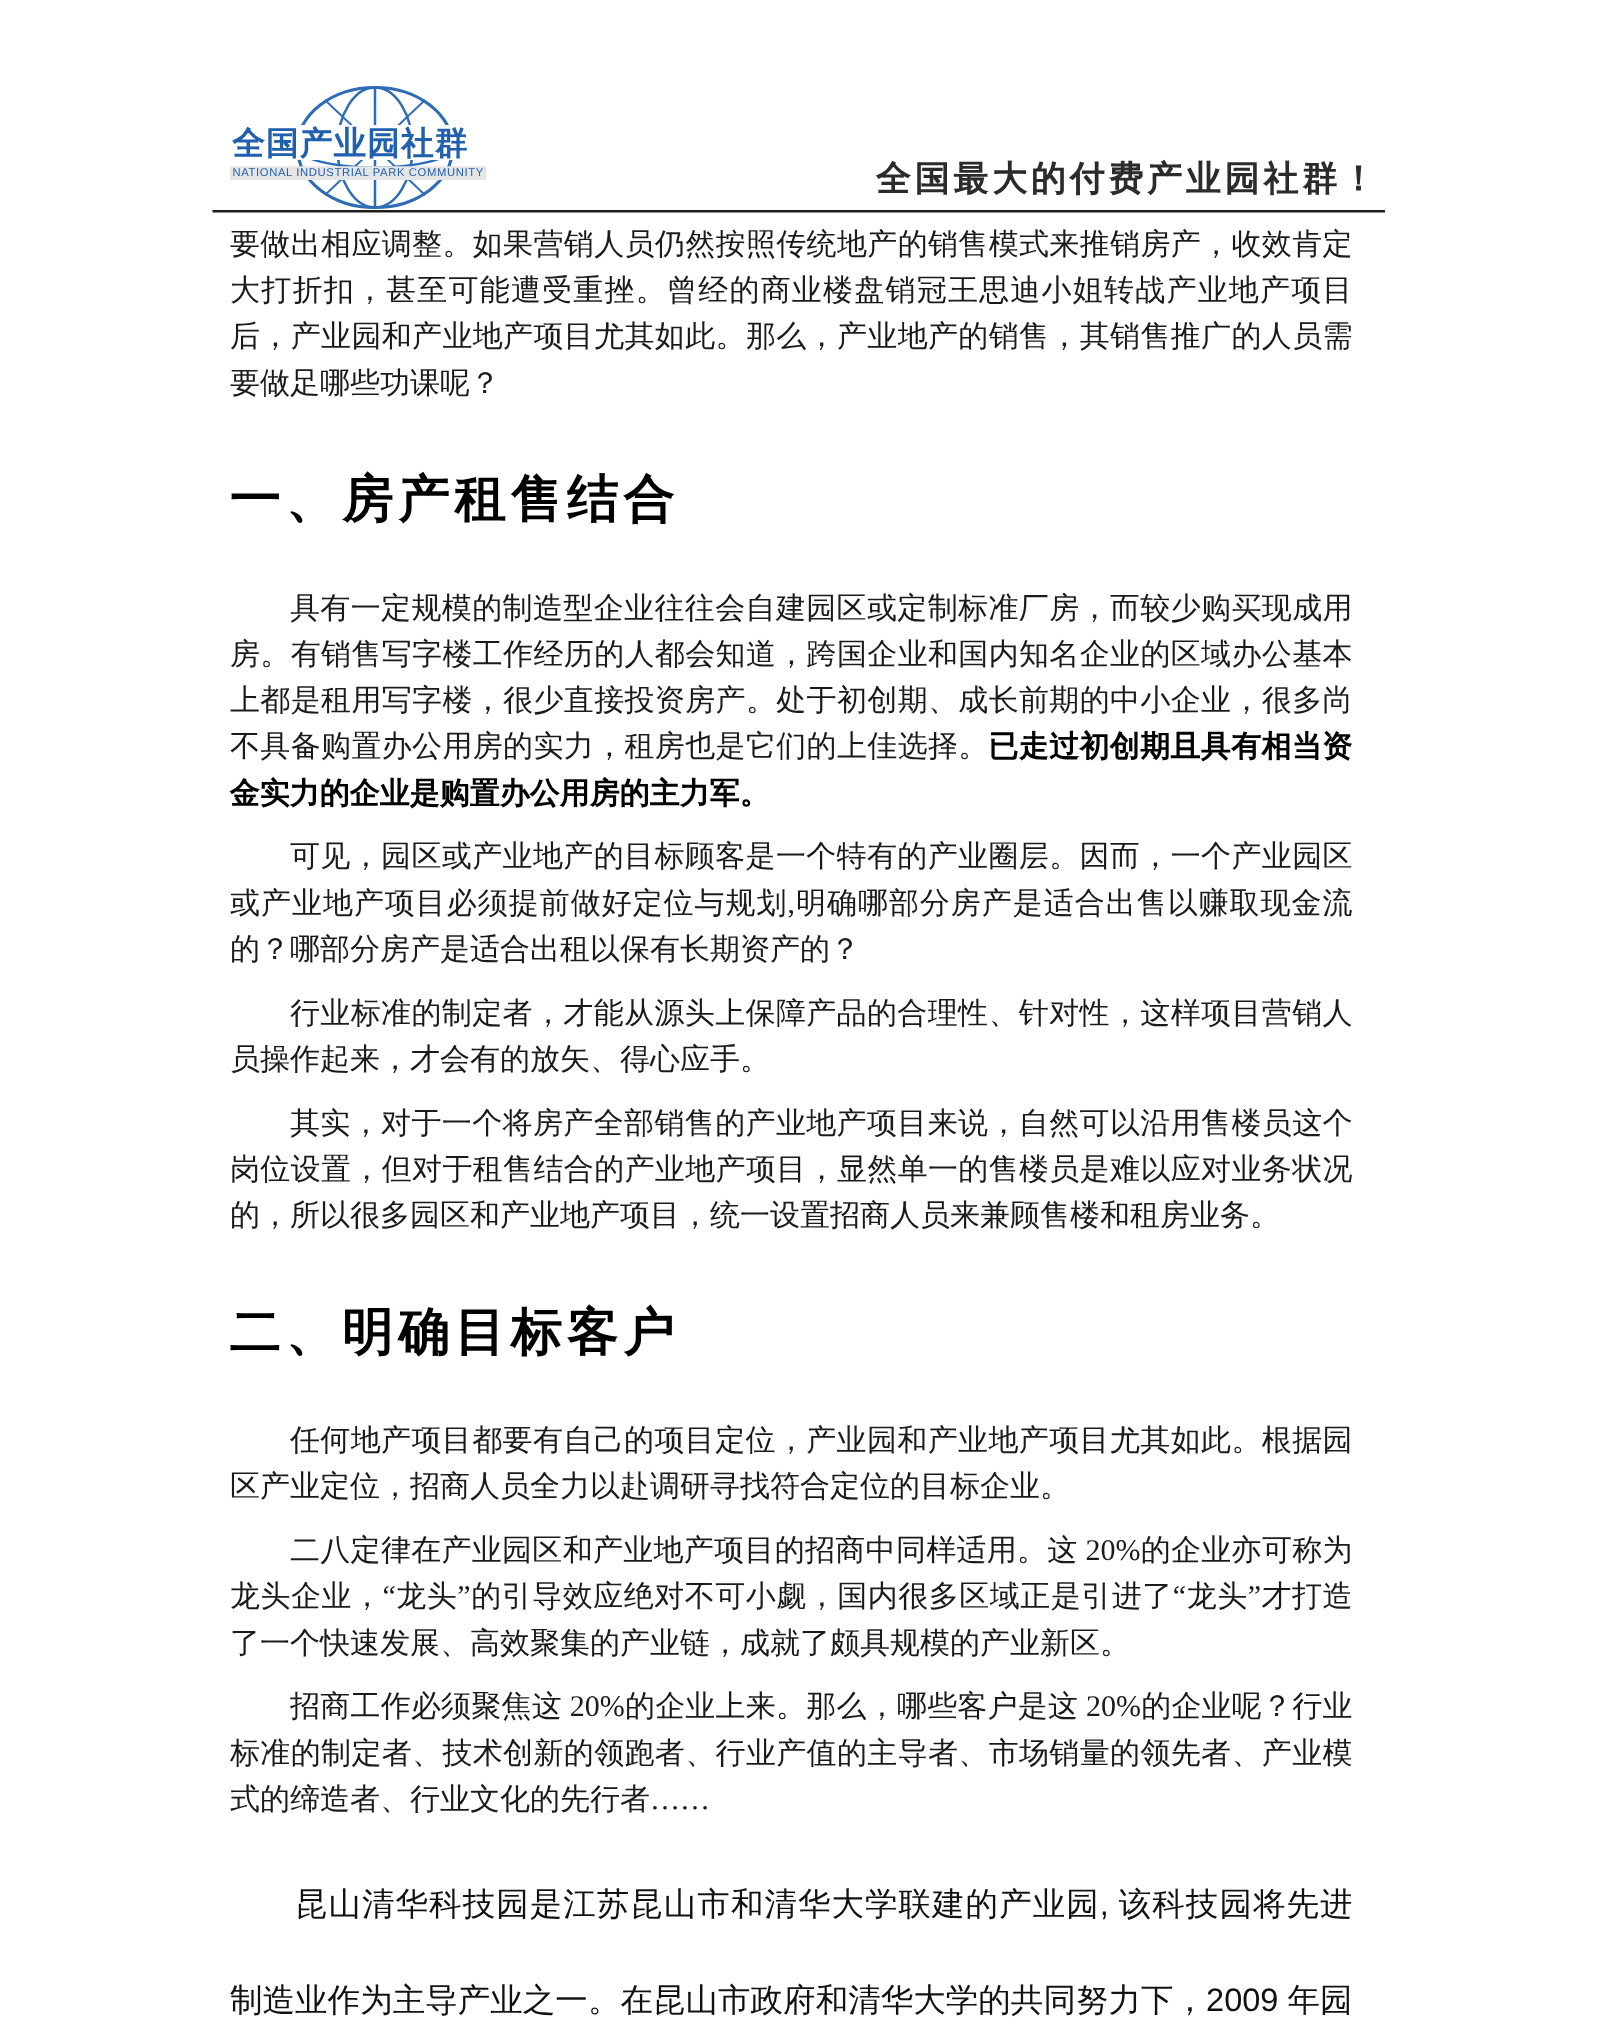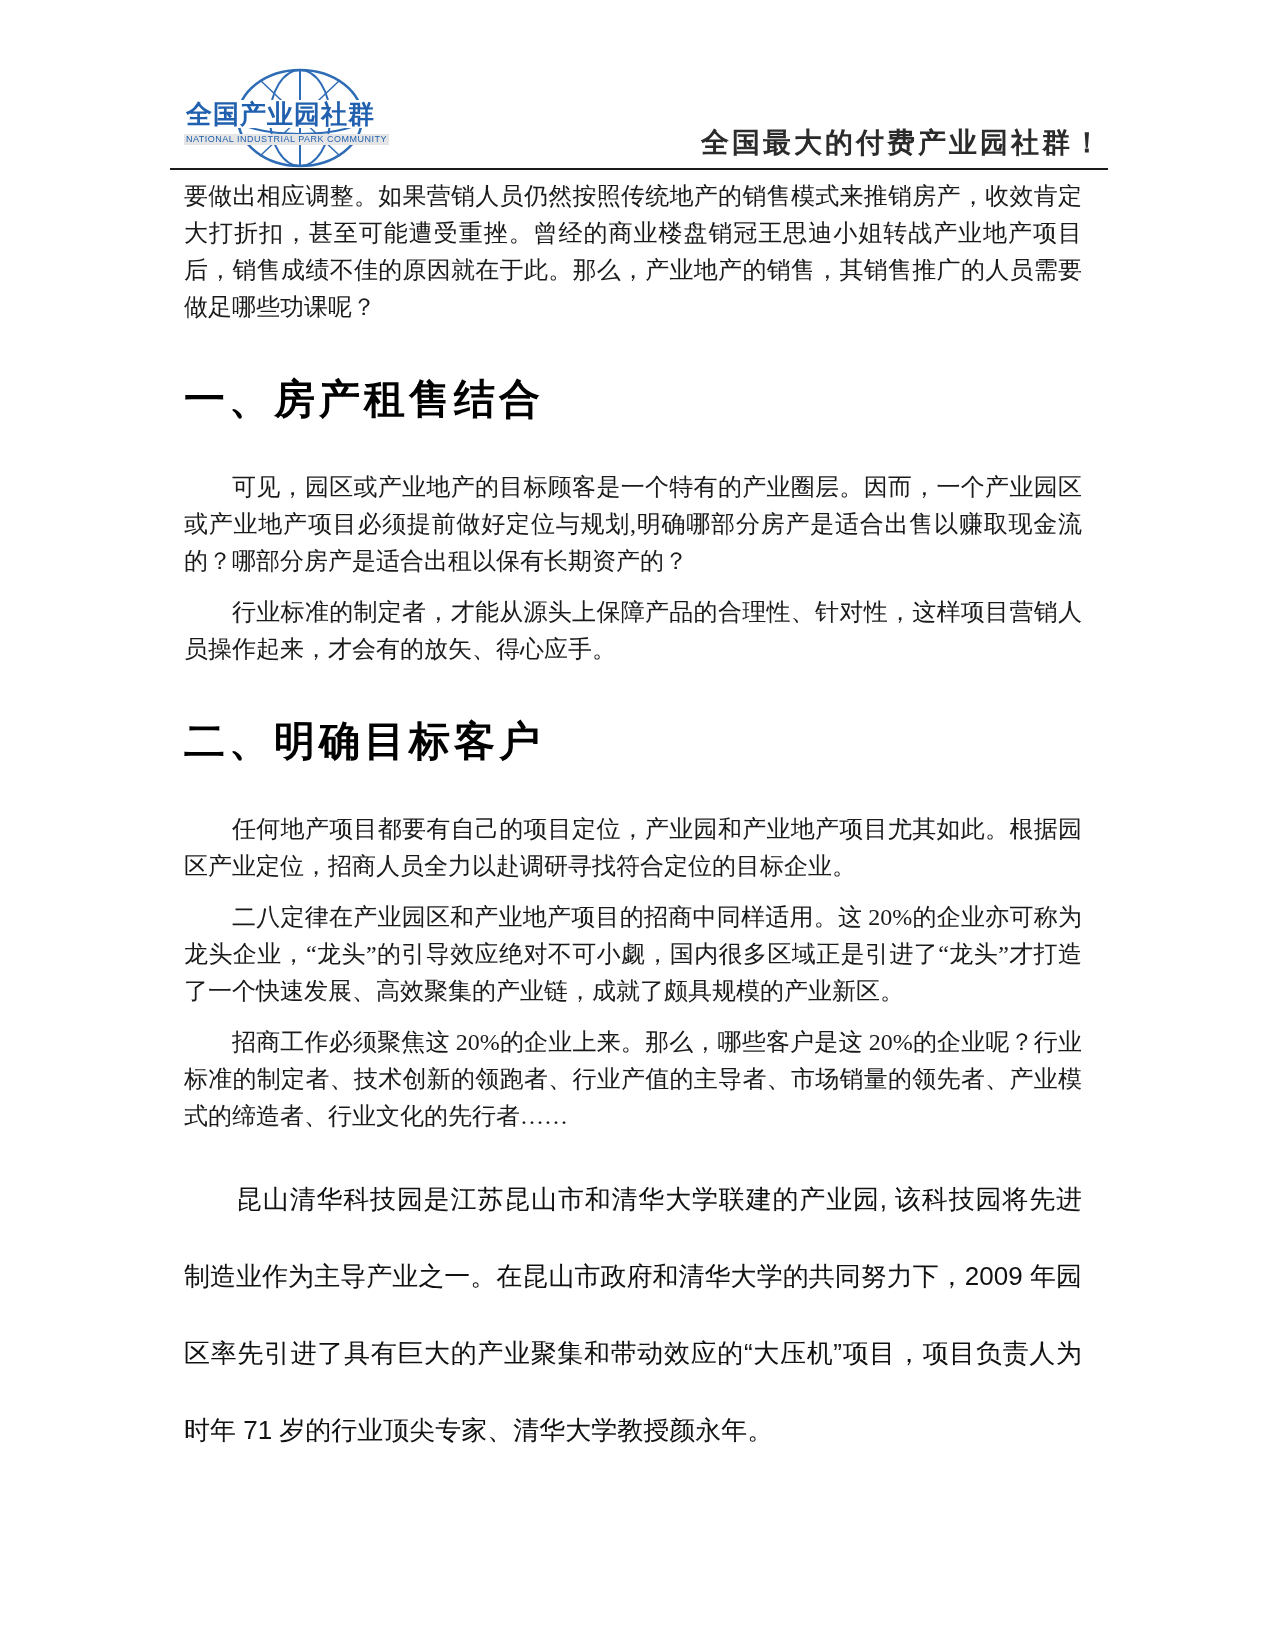--- a/index.html
+++ b/index.html
@@ -129,29 +129,31 @@
         <span class="logo-subtitle">NATIONAL INDUSTRIAL PARK COMMUNITY</span>
       </div>
     </div>
     <div class="slogan">全国最大的付费产业园社群！</div>
   </div>
 
   <div class="header-rule"></div>
 
   <div class="doc-main">
 
-    <p class="body-p no-indent">要做出相应调整。如果营销人员仍然按照传统地产的销售模式来推销房产，收效肯定大打折扣，甚至可能遭受重挫。曾经的商业楼盘销冠王思迪小姐转战产业地产项目后，销售成绩不佳的原因就在于此。那么，产业地产的销售，其销售推广的人员需要做足哪些功课呢？</p>
+    <p class="body-p no-indent">要做出相应调整。如果营销人员仍然按照传统地产的销售模式来推销房产，收效肯定大打折扣，甚至可能遭受重挫。曾经的商业楼盘销冠王思迪小姐转战产业地产项目后，产业园和产业地产项目尤其如此。那么，产业地产的销售，其销售推广的人员需要做足哪些功课呢？</p>
 
     <h1 class="section-heading">一、房产租售结合</h1>
 
+    <p class="body-p"><span>具有一定规模的制造型企业往往会自建园区或定制标准厂房，而较少购买现成用房。有销售写字楼工作经历的人都会知道，跨国企业和国内知名企业的区域办公基本上都是租用写字楼，很少直接投资房产。处于初创期、成长前期的中小企业，很多尚不具备购置办公用房的实力，租房也是它们的上佳选择。</span><strong>已走过初创期且具有相当资金实力的企业是购置办公用房的主力军。</strong></p>
 
     <p class="body-p">可见，园区或产业地产的目标顾客是一个特有的产业圈层。因而，一个产业园区或产业地产项目必须提前做好定位与规划,明确哪部分房产是适合出售以赚取现金流的？哪部分房产是适合出租以保有长期资产的？</p>
 
     <p class="body-p">行业标准的制定者，才能从源头上保障产品的合理性、针对性，这样项目营销人员操作起来，才会有的放矢、得心应手。</p>
 
+    <p class="body-p">其实，对于一个将房产全部销售的产业地产项目来说，自然可以沿用售楼员这个岗位设置，但对于租售结合的产业地产项目，显然单一的售楼员是难以应对业务状况的，所以很多园区和产业地产项目，统一设置招商人员来兼顾售楼和租房业务。</p>
 
     <h1 class="section-heading">二、明确目标客户</h1>
 
     <p class="body-p">任何地产项目都要有自己的项目定位，产业园和产业地产项目尤其如此。根据园区产业定位，招商人员全力以赴调研寻找符合定位的目标企业。</p>
 
     <p class="body-p">二八定律在产业园区和产业地产项目的招商中同样适用。这 20%的企业亦可称为龙头企业，“龙头”的引导效应绝对不可小觑，国内很多区域正是引进了“龙头”才打造了一个快速发展、高效聚集的产业链，成就了颇具规模的产业新区。</p>
 
     <p class="body-p">招商工作必须聚焦这 20%的企业上来。那么，哪些客户是这 20%的企业呢？行业标准的制定者、技术创新的领跑者、行业产值的主导者、市场销量的领先者、产业模式的缔造者、行业文化的先行者……</p>
 
     <p class="case-p">昆山清华科技园是江苏昆山市和清华大学联建的产业园, 该科技园将先进制造业作为主导产业之一。在昆山市政府和清华大学的共同努力下，2009 年园区率先引进了具有巨大的产业聚集和带动效应的“大压机”项目，项目负责人为时年 71 岁的行业顶尖专家、清华大学教授颜永年。</p>

